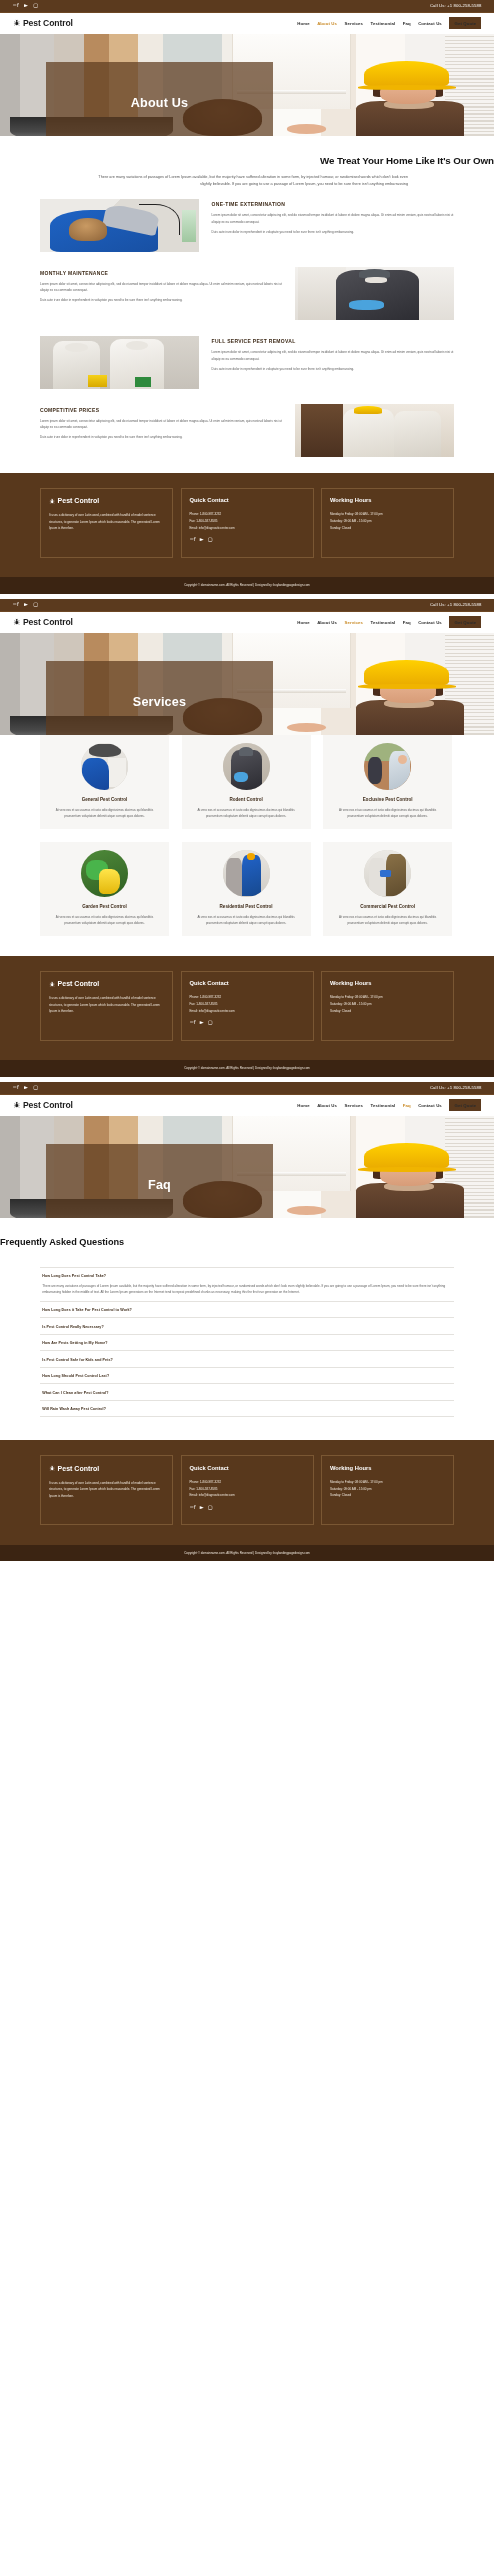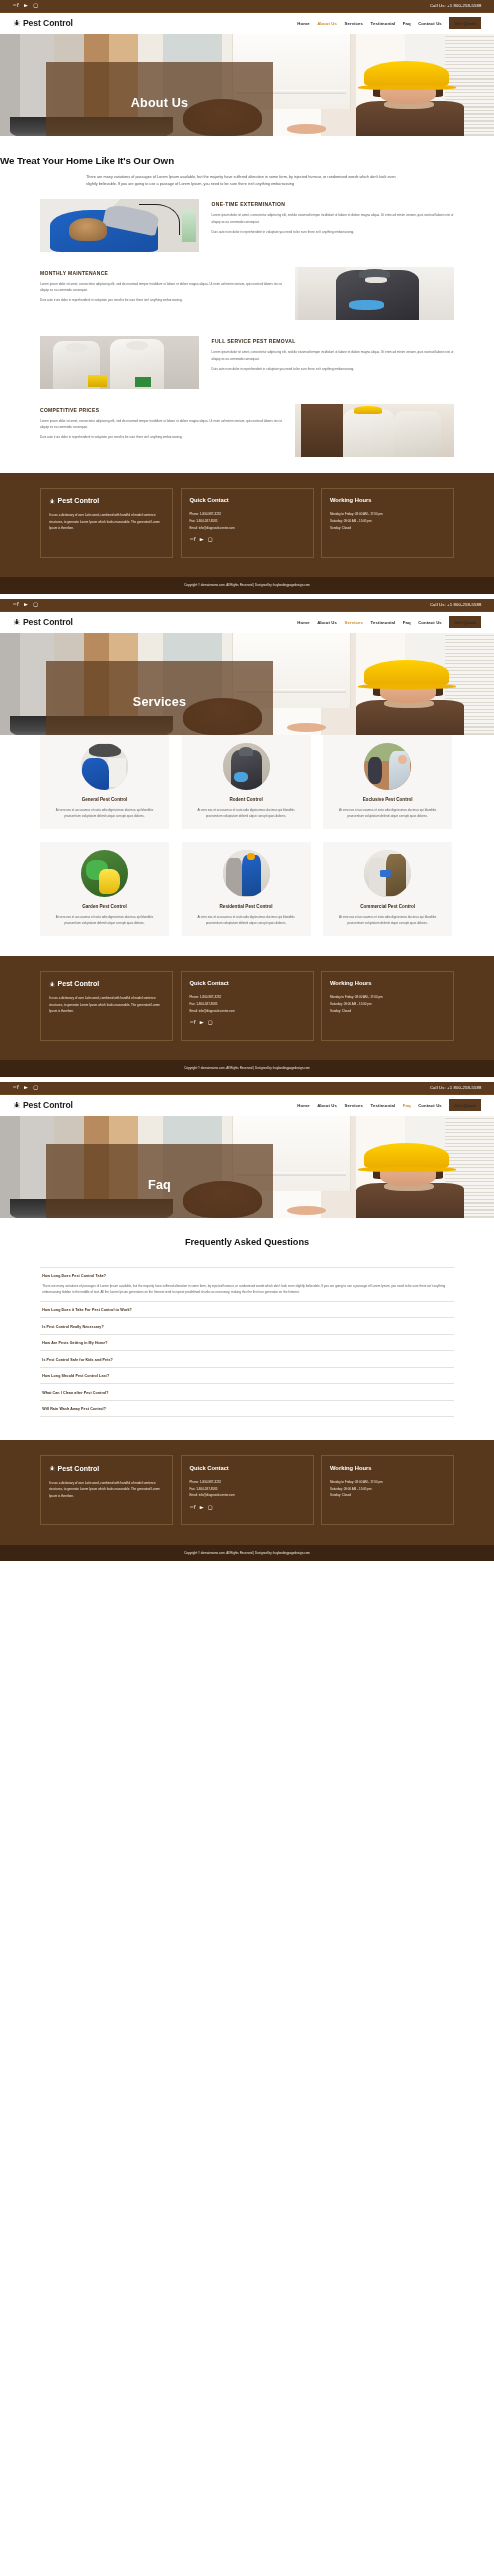--- a/index.html
+++ b/index.html
@@ -105,21 +105,21 @@
   .k-hair{position:absolute;left:16%;top:30%;width:64%;height:22%;
     background:#4a2c1b;border-radius:50% 50% 8% 8%;}
   .k-body{position:absolute;left:0;top:57%;width:100%;height:43%;
     background:linear-gradient(180deg,#6b4a32,#533726);border-radius:22% 18% 0 0;}
   .k-collar{position:absolute;left:26%;top:55%;width:46%;height:12%;
     background:#caa98b;border-radius:40%;}
   .k-hand{position:absolute;left:58%;bottom:2%;width:8%;height:9%;
     background:#e4b190;border-radius:50%;}
 
   
-  .intro{ padding:19.5px 0 10.4px; text-align:left; }
+  .intro{ padding:19.5px 0 10.4px; text-align:right; }
   .intro h2{
     font-size:9.8px; color:#141414; font-weight:bold; letter-spacing:-0.1px;
     margin-bottom:7.5px;
   }
   .intro p{
     width:322px; margin:0 auto;
     font-size:3.8px; line-height:1.95; color:#565656;
   }
 
   
@@ -234,21 +234,21 @@
     background:linear-gradient(160deg,#2163c9,#17498f);border-radius:26% 24% 0 0;}
   .t5 .c{position:absolute;left:52%;top:8%;width:18%;height:14%;background:#f0a500;border-radius:50%;}
   .t6{background:linear-gradient(180deg,#eceae5,#d6d2cb);}
   .t6 .a{position:absolute;left:10%;top:18%;width:34%;height:80%;background:#e3e0db;border-radius:28% 22% 0 0;}
   .t6 .b{position:absolute;left:46%;top:10%;width:42%;height:88%;
     background:linear-gradient(160deg,#8a7147,#5f4c2e);border-radius:26% 22% 0 0;}
   .t6 .c{position:absolute;left:34%;top:44%;width:24%;height:14%;background:#2f6fd0;border-radius:18%;}
 
   
   .faq-wrap{ width:414px; margin:0 auto; padding:4.6px 0 23px; }
-  .faq-head{ text-align:center; font-size:9.2px; color:#141414; font-weight:bold; padding:19.5px 0 15px; }
+  .faq-head{ font-size:9.2px; color:#141414; font-weight:bold; padding:19.5px 0 15px; }
   .faq-item{ border-top:0.6px solid #e4e2de; padding:6.3px 2.3px 5.2px; }
   .faq-q{ font-size:3.6px; font-weight:bold; color:#3d2a18; letter-spacing:0.1px; }
   .faq-a{ font-size:3.1px; line-height:2.05; color:#5d5d5d; margin-top:5.2px; }
   .faq-item.last{ border-bottom:0.6px solid #e4e2de; }
 
   
   .footer{ background:#58381c; padding:15px 0 19.5px; }
   .footer-inner{ width:414px; margin:0 auto; display:flex; gap:7.5px; }
   .fcol{ flex:1; border:0.6px solid #7a5733; padding:8.6px 8px 14px; min-height:69px; }
   .fbrand{ display:flex; align-items:center; gap:2.3px; margin-bottom:8px; }

